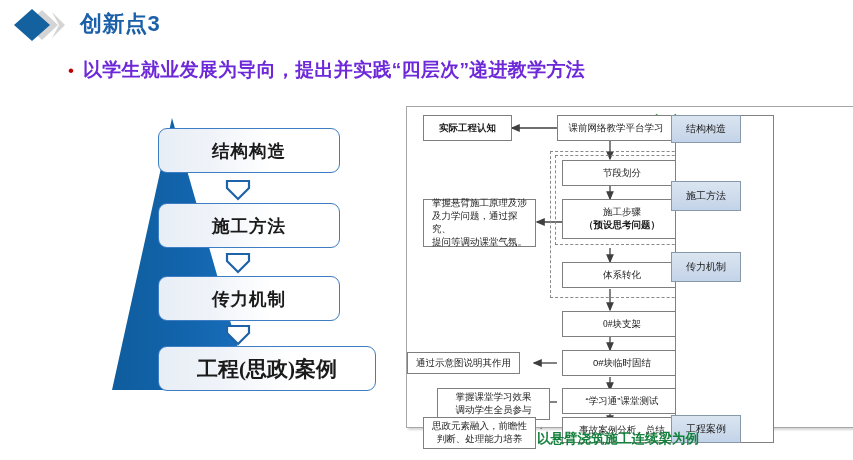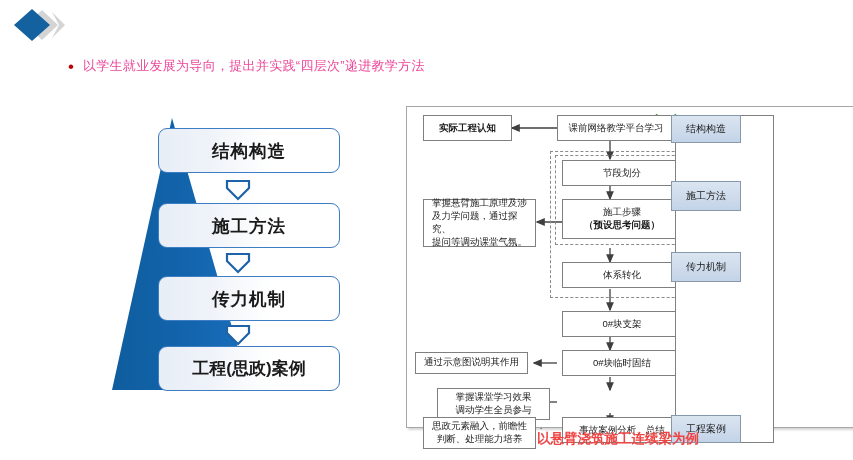--- a/index.html
+++ b/index.html
@@ -14,38 +14,38 @@
 
   
   .hdr-icon{position:absolute;left:12px;top:8px;width:62px;height:34px;}
   .hdr-title{
     position:absolute;left:80px;top:9px;
     font-size:22px;font-weight:bold;color:#1a5fa8;
     letter-spacing:.5px;white-space:nowrap;
   }
   .bullet-row{position:absolute;left:68px;top:57px;display:flex;align-items:center;white-space:nowrap;}
   .bullet-dot{color:#c00000;font-size:17px;line-height:1;margin-right:9px;}
-  .bullet-txt{color:#ec4899;font-size:13px;font-weight:normal;letter-spacing:.3px;}
+  .bullet-txt{color:#6d28d9;font-size:19px;font-weight:bold;letter-spacing:.3px;}
 
   
   .pyr{position:absolute;left:112px;top:118px;width:250px;height:282px;}
   .pyr svg{position:absolute;left:0;top:0;}
   .pyr-box{
     position:absolute;
     box-sizing:border-box;
     border:1.3px solid #3d7dc4;
     border-radius:9px;
     background:linear-gradient(to right,#e8eef6 0%,#eff3f9 28%,#ffffff 62%,#ffffff 100%);
     display:flex;align-items:center;justify-content:center;
     font-size:17.5px;font-weight:bold;color:#1a1a1a;letter-spacing:1px;
   }
   .pyr-b1{left:46px;top:10px;width:182px;height:45px;}
   .pyr-b2{left:46px;top:85px;width:182px;height:45px;}
   .pyr-b3{left:46px;top:158px;width:182px;height:45px;}
-  .pyr-b4{left:46px;top:228px;width:182px;height:45px;font-size:17px;letter-spacing:0px;}
+  .pyr-b4{left:46px;top:228px;width:218px;height:45px;font-size:21px;letter-spacing:0px;font-family:Liberation Serif, serif;}
   .chev{position:absolute;left:0;top:0;}
 
   
   .flow{
     position:absolute;left:406px;top:106px;width:487px;height:322px;
     box-sizing:border-box;
     border:1px solid #a6a6a6;
     background:#ffffff;
     box-shadow:1.5px 1.5px 2px rgba(0,0,0,.16);
   }
@@ -64,36 +64,37 @@
     position:absolute;box-sizing:border-box;
     border:1px solid #8898ab;
     background:linear-gradient(to bottom,#dbe5f1 0%,#cfdcec 50%,#c3d3e8 100%);
     display:flex;align-items:center;justify-content:center;
     font-size:10px;color:#1a1a1a;
   }
   .flow-svg{position:absolute;left:0;top:0;pointer-events:none;}
 
   .caption{
     position:absolute;left:537px;top:430px;
-    color:#ef4444;font-size:13.5px;font-weight:bold;white-space:nowrap;
+    color:#15803d;font-size:13.5px;font-weight:bold;white-space:nowrap;
   }
 </style>
 </head>
 <body>
 
 <div class="slide">
 
   <div class="hdr-icon">
     <svg width="62" height="34" viewBox="0 0 62 34">
       <polygon points="30,2 46,17 30,32 14,17" fill="#d4d4d4"></polygon>
       <polygon points="40,4 53,17 40,30 47,17" fill="#d4d4d4"></polygon>
       <polygon points="20,1 38,17 20,33 2,17" fill="#14619f"></polygon>
     </svg>
   </div>
 
+  <div class="hdr-title">创新点3</div>
 
   <div class="bullet-row">
     <span class="bullet-dot">•</span>
     <span class="bullet-txt">以学生就业发展为导向，提出并实践“四层次”递进教学方法</span>
   </div>
 
   <div class="pyr">
     <svg width="250" height="282" viewBox="0 0 250 282">
       <defs>
         <linearGradient id="triG" x1="0" y1="0" x2="1" y2="0">
@@ -180,34 +181,35 @@
 
     <div class="fbox" style="left:155px;top:53px;width:120px;height:26px;">节段划分</div>
 
     <div class="fbox" style="left:155px;top:92px;width:120px;height:40px;">
       <div>施工步骤</div>
       <div class="l2">（预设思考问题）</div>
     </div>
 
     <div class="fbox" style="left:155px;top:155px;width:120px;height:26px;">体系转化</div>
 
-    <div class="fbox" style="left:155px;top:204px;width:120px;height:26px;">0#块支架</div>
+    <div class="fbox" style="left:155px;top:204px;width:120px;height:26px;font-family:Liberation Serif, serif;">0#块支架</div>
 
     <div class="fbox" style="left:155px;top:243px;width:120px;height:26px;">0#块临时固结</div>
 
+    <div class="fbox" style="left:155px;top:281px;width:120px;height:26px;">“学习通”课堂测试</div>
 
     <div class="fbox" style="left:155px;top:310px;width:120px;height:26px;">事故案例分析、总结</div>
 
     <div class="fbox" style="left:16px;top:92px;width:113px;height:48px;align-items:flex-start;padding-left:8px;text-align:left;">
       <div>掌握悬臂施工原理及涉</div>
       <div>及力学问题，通过探究、</div>
       <div>提问等调动课堂气氛。</div>
     </div>
 
-    <div class="fbox" style="left:8px;top:245px;width:113px;height:22px;font-family:Liberation Mono, monospace;">通过示意图说明其作用</div>
+    <div class="fbox" style="left:0;top:245px;width:113px;height:22px;">通过示意图说明其作用</div>
 
     <div class="fbox" style="left:30px;top:281px;width:113px;height:32px;">
       <div>掌握课堂学习效果</div>
       <div>调动学生全员参与</div>
     </div>
 
     <div class="fbox" style="left:16px;top:310px;width:113px;height:32px;">
       <div>思政元素融入，前瞻性</div>
       <div>判断、处理能力培养</div>
     </div>

